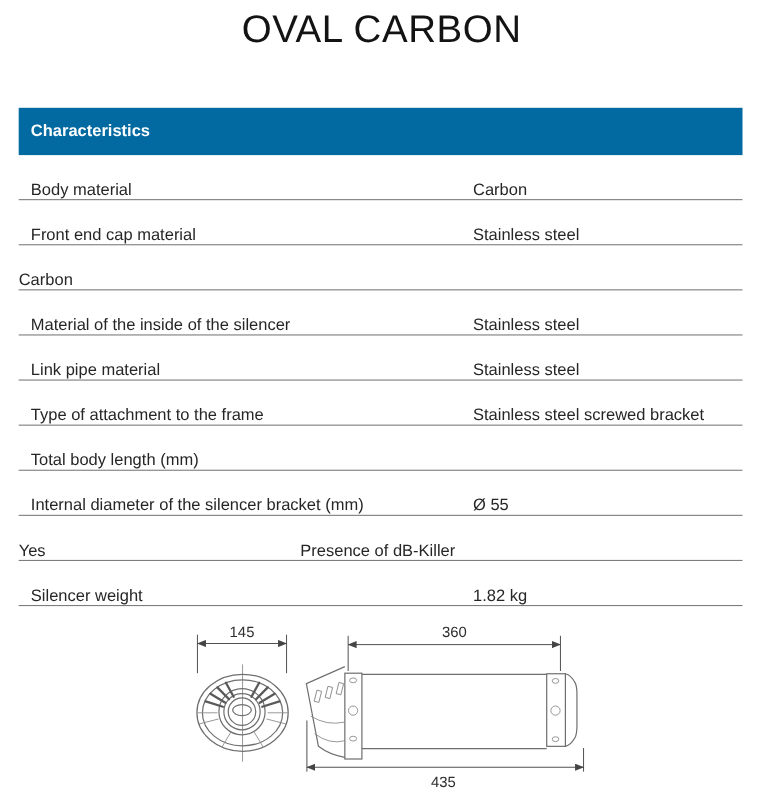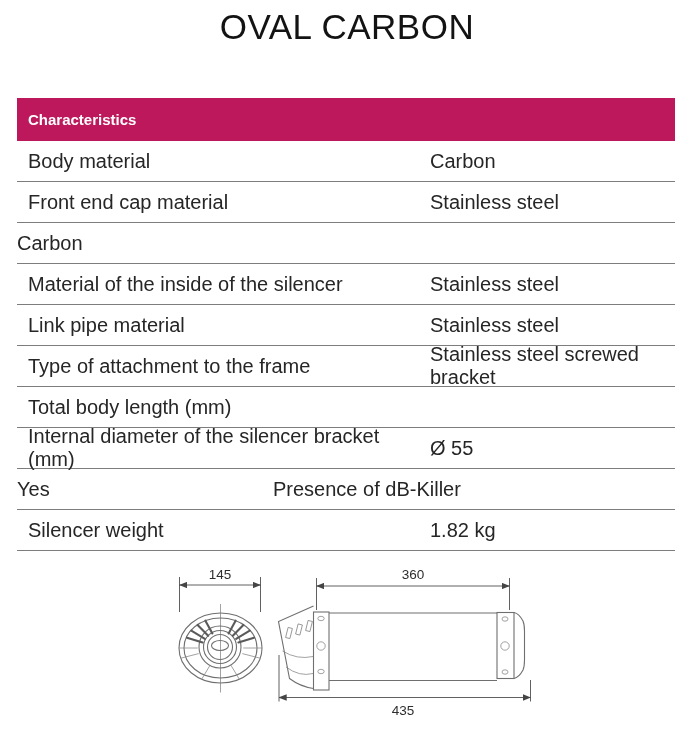--- a/index.html
+++ b/index.html
@@ -11,28 +11,28 @@
   .page{position:absolute;inset:0;}
   .title{
     position:absolute;top:7px;left:0;width:100%;
     text-align:center;font-size:35px;font-weight:400;
     letter-spacing:0.5px;color:#131313;margin:0;
   }
   .spec-table{
     position:absolute;left:17px;top:98px;width:658px;
   }
   .thead{
-    background:#be185d;color:#ffffff;font-weight:bold;
+    background:#0369a1;color:#ffffff;font-weight:bold;
     font-size:15px;height:43px;line-height:43px;
     padding:0 11px;box-sizing:border-box;
   }
   .row{
-    display:flex;align-items:center;height:40px;
+    display:flex;align-items:flex-end;height:40px;
     border-bottom:1.5px solid #7d7d7d;
-    font-size:20px;color:#262626;
+    font-size:15px;color:#262626;
   }
   .cell.label{width:413px;padding-left:11px;box-sizing:border-box;}
   .cell.value{flex:1;}
   svg text{
     font-family:"Liberation Sans","DejaVu Sans",sans-serif;
     font-size:13.5px;fill:#2e2e2e;
   }
   .thin{stroke:#6f6f6f;stroke-width:1.1;fill:none;}
   .hair{stroke:#8a8a8a;stroke-width:0.8;fill:none;}
   .dim{stroke:#4f4f4f;stroke-width:0.9;fill:none;}

